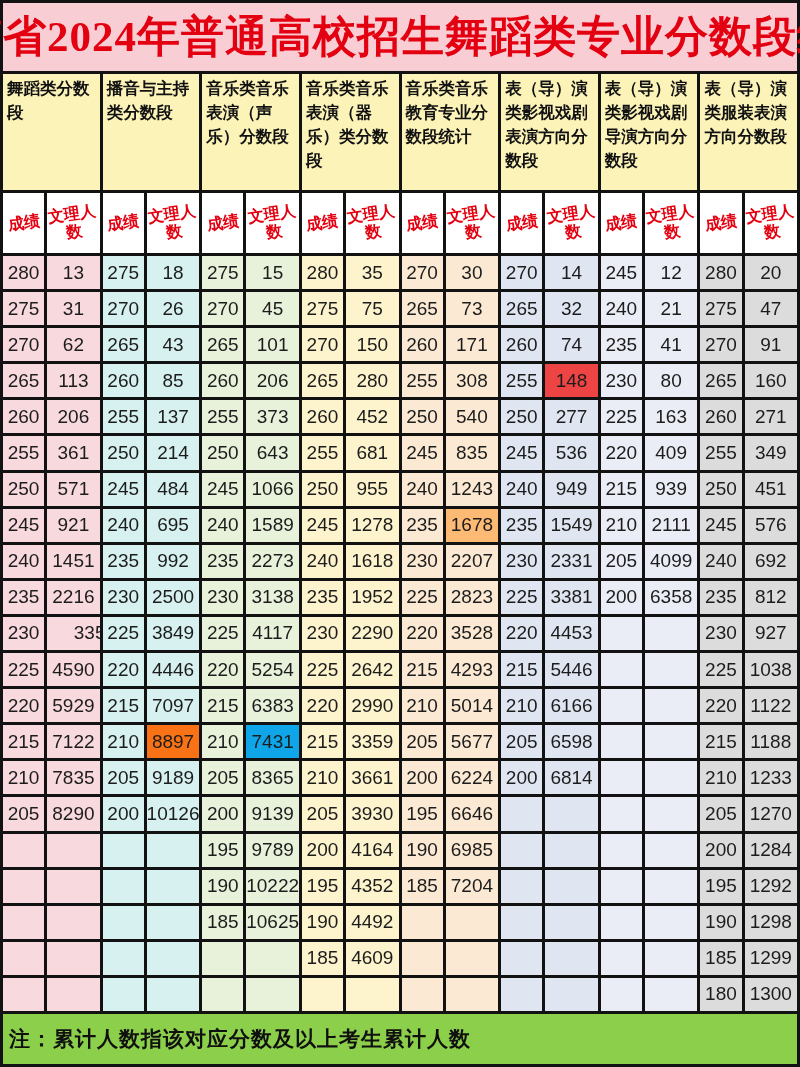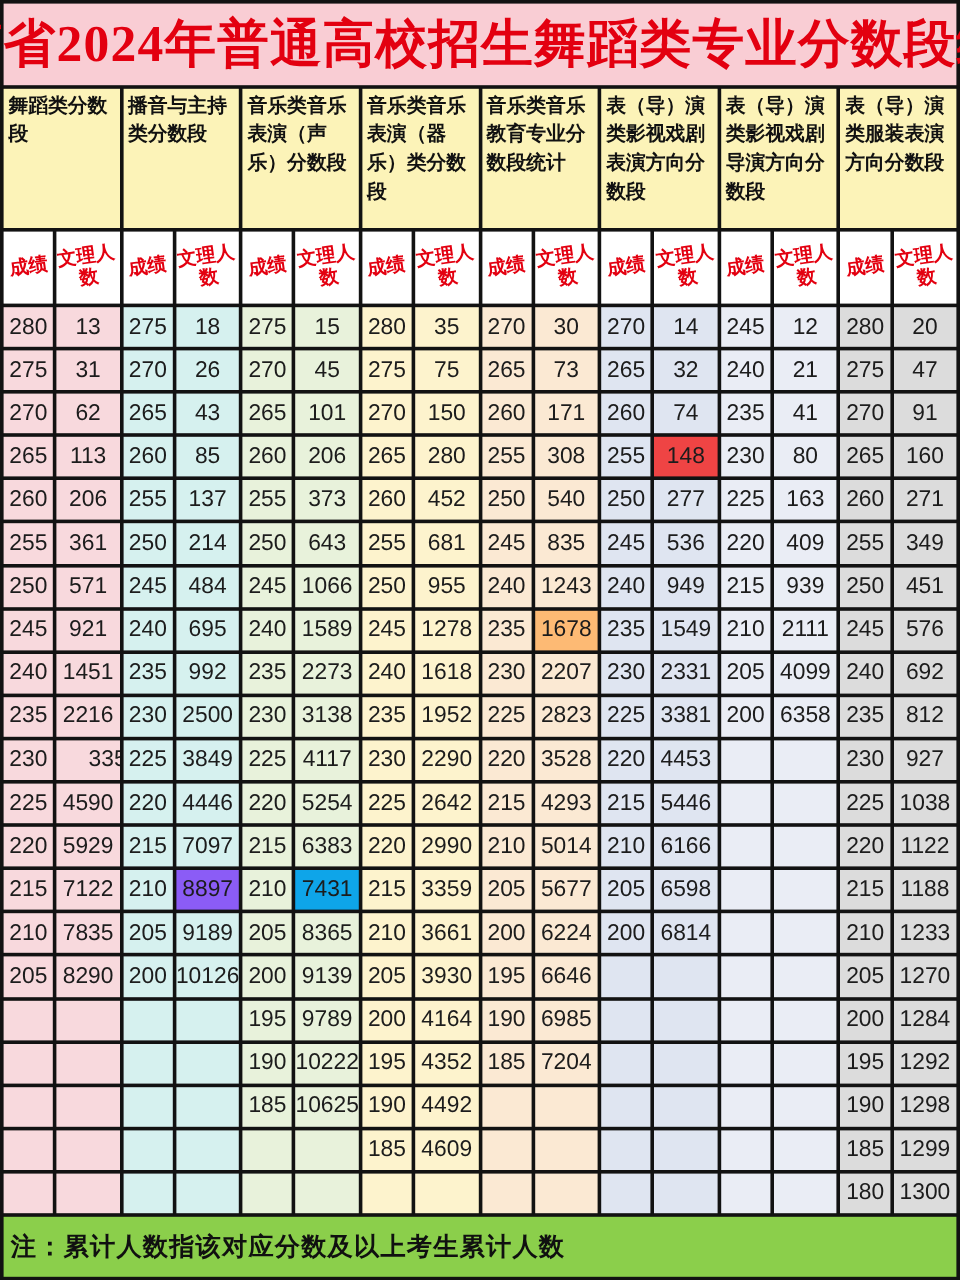--- a/index.html
+++ b/index.html
@@ -363,21 +363,21 @@
       <div class="cell data-cell" style="background: rgb(251, 233, 211);">5014</div>
       <div class="cell data-cell" style="background: rgb(223, 229, 241);">210</div>
       <div class="cell data-cell" style="background: rgb(223, 229, 241);">6166</div>
       <div class="cell data-cell" style="background: rgb(234, 237, 245);"></div>
       <div class="cell data-cell" style="background: rgb(234, 237, 245);"></div>
       <div class="cell data-cell" style="background: rgb(220, 220, 220);">220</div>
       <div class="cell data-cell" style="background: rgb(220, 220, 220);">1122</div>
       <div class="cell data-cell" style="background: rgb(248, 217, 221);">215</div>
       <div class="cell data-cell" style="background: rgb(248, 217, 221);">7122</div>
       <div class="cell data-cell" style="background: rgb(214, 241, 239);">210</div>
-      <div class="cell data-cell" style="background: #8b5cf6;">8897</div>
+      <div class="cell data-cell" style="background: #f97316;">8897</div>
       <div class="cell data-cell" style="background: rgb(232, 242, 219);">210</div>
       <div class="cell data-cell" style="background: #0ea5e9;">7431</div>
       <div class="cell data-cell" style="background: rgb(253, 243, 205);">215</div>
       <div class="cell data-cell" style="background: rgb(253, 243, 205);">3359</div>
       <div class="cell data-cell" style="background: rgb(251, 233, 211);">205</div>
       <div class="cell data-cell" style="background: rgb(251, 233, 211);">5677</div>
       <div class="cell data-cell" style="background: rgb(223, 229, 241);">205</div>
       <div class="cell data-cell" style="background: rgb(223, 229, 241);">6598</div>
       <div class="cell data-cell" style="background: rgb(234, 237, 245);"></div>
       <div class="cell data-cell" style="background: rgb(234, 237, 245);"></div>

